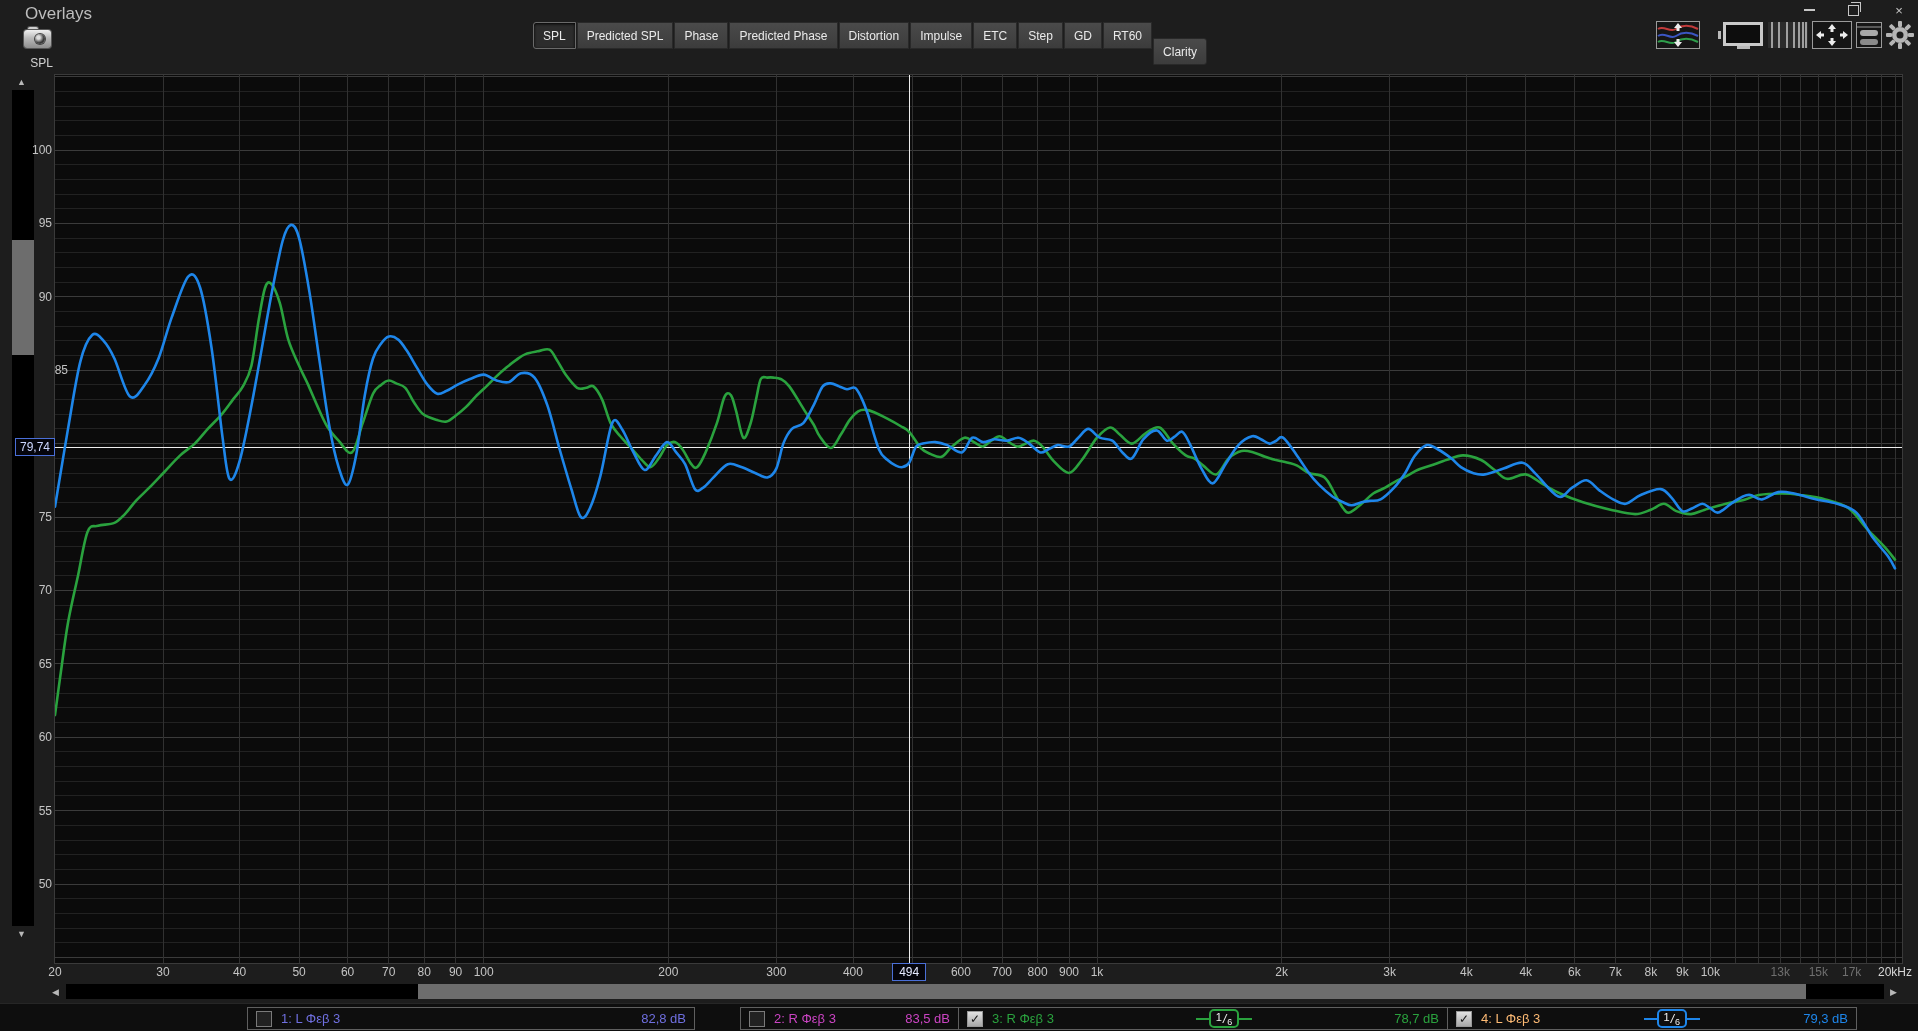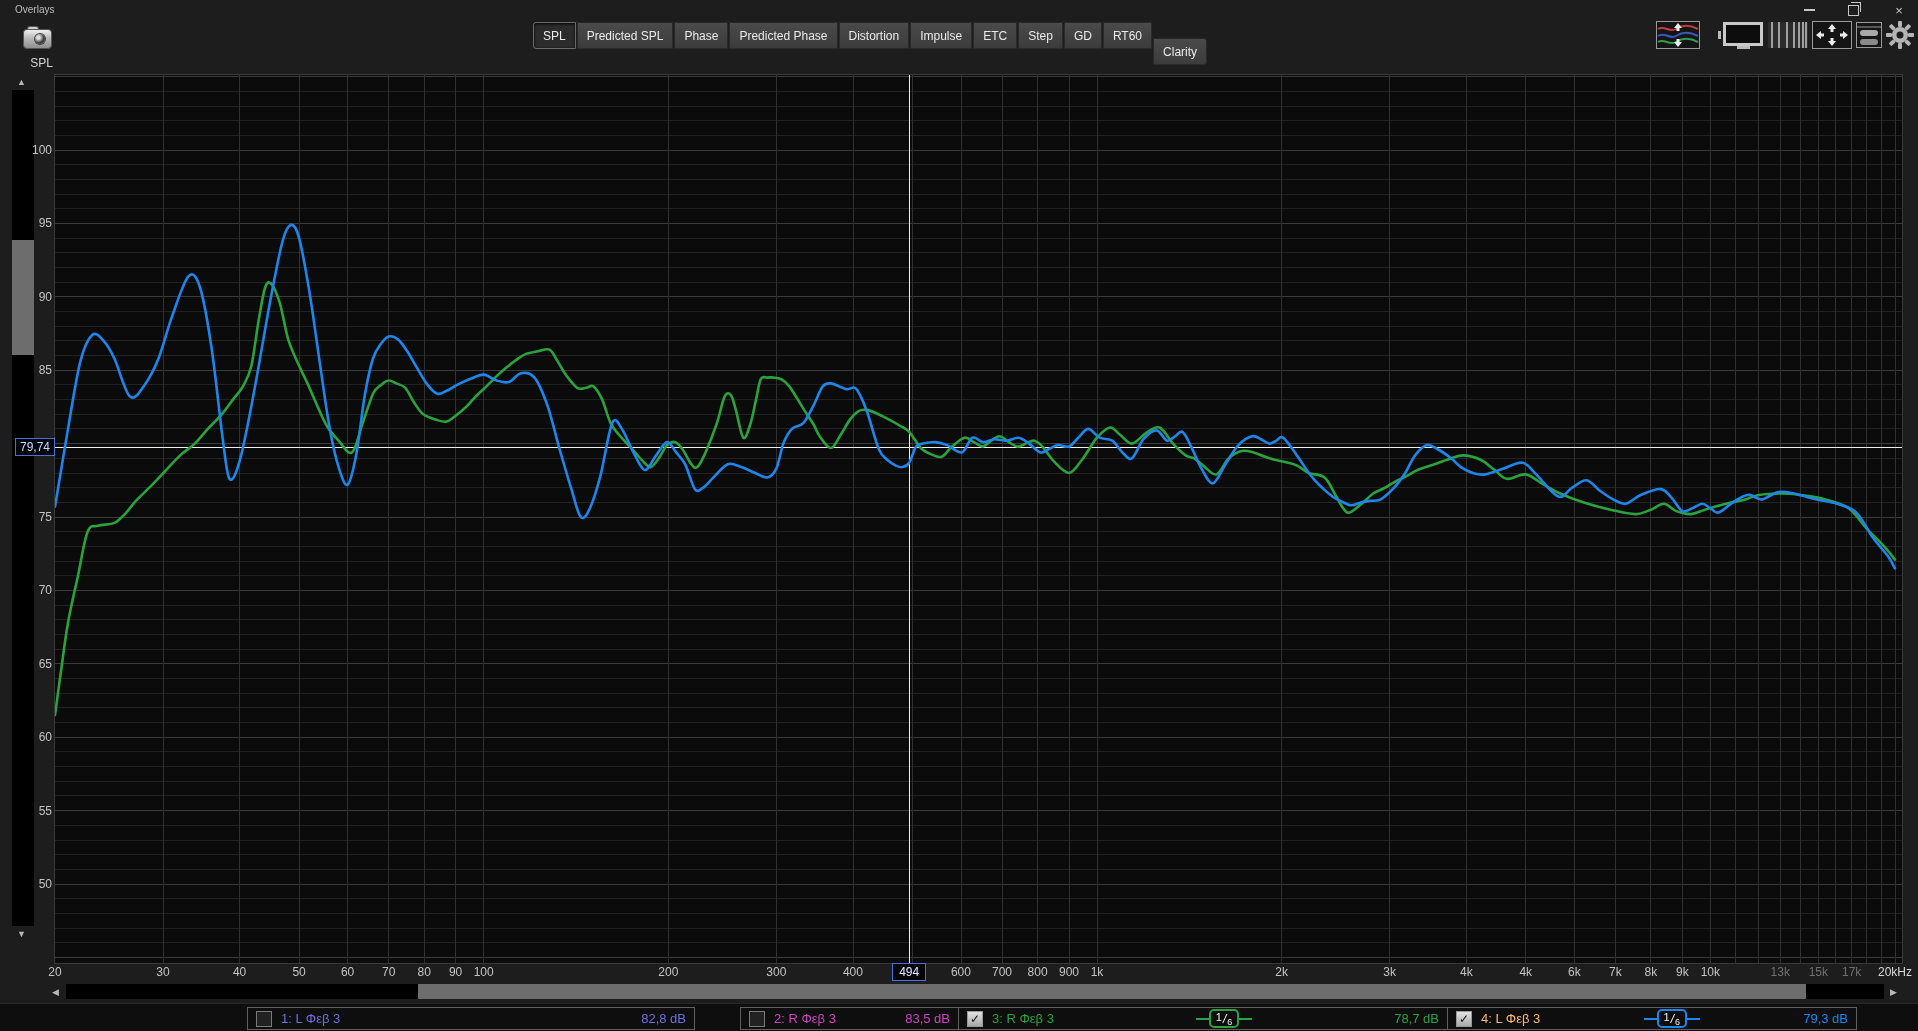--- a/index.html
+++ b/index.html
@@ -1,21 +1,21 @@
 <!DOCTYPE html>
 <html><head>
 <meta charset="utf-8">
 <style>
   html,body{margin:0;padding:0;background:#101010;}
   #app{position:relative;width:1918px;height:1031px;background:#1d1d1d;overflow:hidden;
        font-family:"Liberation Sans",sans-serif;color:#c8c8c8;}
 
   
   .titlebar{position:absolute;left:0;top:0;width:100%;height:20px;}
-  .app-title{position:absolute;left:15px;top:4px;font-size:10px;color:#bdbdbd;}
+  .app-title{position:absolute;left:25px;top:4px;font-size:17px;color:#bdbdbd;}
   .winbtn{position:absolute;top:0;width:34px;height:20px;display:flex;align-items:center;
           justify-content:center;color:#c6c6c6;}
   .winbtn-min{right:92px;}
   .winbtn-restore{right:48px;}
   .winbtn-close{right:2px;font-size:13px;}
   .min-glyph{width:11px;height:2px;background:#c6c6c6;}
   .restore-glyph{position:relative;width:9px;height:9px;border:1px solid #c6c6c6;background:#1d1d1d;}
   .restore-glyph::before{content:"";position:absolute;left:2px;top:-4px;width:9px;height:9px;
           border:1px solid #c6c6c6;border-bottom:none;border-left:none;}
 
@@ -294,21 +294,21 @@
         </g>
         <path d="M0.0 640.2C1.1 632.1 4.4 607.2 6.6 591.8C8.7 576.3 10.3 562.9 13.0 547.7C15.7 532.5 19.7 515.9 23.0 500.7C26.2 485.6 29.2 465.0 32.6 456.7C35.9 448.4 38.5 452.3 43.0 450.8C47.4 449.4 54.9 449.8 59.4 447.9C63.9 445.9 66.3 442.7 69.9 439.1C73.5 435.4 76.8 430.3 80.9 425.9C85.0 421.5 89.5 417.5 94.3 412.7C99.1 407.8 104.6 401.9 109.8 396.5C114.9 391.1 120.2 385.0 125.2 380.4C130.2 375.7 135.2 373.0 139.8 368.6C144.4 364.2 148.3 358.8 152.8 353.9C157.3 349.0 162.6 344.1 166.7 339.3C170.9 334.4 174.4 329.2 177.9 324.6C181.4 319.9 184.9 317.0 187.9 311.4C191.0 305.7 193.7 302.1 196.4 290.8C199.0 279.6 201.6 256.8 203.9 243.8C206.2 230.9 208.0 218.9 210.0 213.0C212.0 207.1 213.6 206.2 216.0 208.6C218.5 211.0 221.9 218.4 224.7 227.7C227.6 237.0 230.0 253.9 233.2 264.4C236.4 274.9 240.9 283.5 244.1 290.8C247.3 298.2 249.5 301.8 252.5 308.4C255.5 315.0 258.9 323.4 262.1 330.4C265.3 337.5 268.3 345.1 271.9 351.0C275.5 356.9 279.4 361.3 283.6 365.7C287.8 370.1 293.0 380.4 297.0 377.4C301.1 374.5 304.2 357.8 307.7 348.1C311.2 338.3 315.0 325.1 318.0 318.7C321.1 312.3 323.4 312.1 326.0 309.9C328.6 307.7 331.2 305.7 333.7 305.5C336.2 305.2 338.4 307.2 341.2 308.4C344.0 309.7 347.3 309.7 350.3 312.8C353.3 316.0 356.1 323.1 359.1 327.5C362.1 331.9 364.4 336.3 368.3 339.3C372.1 342.2 378.4 343.9 382.3 345.1C386.2 346.4 388.5 347.3 391.6 346.6C394.7 345.9 397.4 343.2 400.6 340.7C403.9 338.3 407.8 335.1 411.1 331.9C414.4 328.7 417.2 325.1 420.6 321.6C424.0 318.2 427.8 314.8 431.4 311.4C434.9 307.9 438.3 304.3 441.7 301.1C445.1 297.9 448.4 295.0 451.7 292.3C454.9 289.6 458.1 287.1 461.3 284.9C464.4 282.7 466.8 280.5 470.5 279.1C474.3 277.6 479.9 276.9 483.8 276.1C487.8 275.4 491.3 273.0 494.5 274.7C497.6 276.4 500.0 282.2 502.7 286.4C505.3 290.6 507.4 295.2 510.6 299.6C513.8 304.0 518.7 310.6 522.1 312.8C525.6 315.0 528.6 313.1 531.3 312.8C534.1 312.6 535.8 309.4 538.5 311.4C541.1 313.3 544.3 318.5 547.2 324.6C550.0 330.7 552.5 341.9 555.6 348.1C558.6 354.2 561.9 357.1 565.3 361.3C568.7 365.4 572.7 369.1 576.2 373.0C579.8 376.9 583.5 381.6 586.7 384.8C589.9 387.9 592.6 392.3 595.4 392.1C598.3 391.9 601.1 387.0 603.8 383.3C606.6 379.6 609.3 372.8 612.0 370.1C614.7 367.4 617.3 366.4 619.9 367.1C622.5 367.9 624.9 370.8 627.6 374.5C630.3 378.2 633.8 386.2 636.3 389.2C638.7 392.1 639.9 394.1 642.3 392.1C644.7 390.1 647.3 384.8 650.6 377.4C653.8 370.1 658.7 357.4 661.9 348.1C665.1 338.8 667.2 326.3 669.6 321.6C671.9 317.0 674.0 317.7 675.9 320.2C677.9 322.6 679.1 329.2 681.2 336.3C683.2 343.4 685.9 360.5 688.3 362.7C690.6 364.9 693.1 355.9 695.2 349.5C697.4 343.2 699.3 332.2 701.0 324.6C702.8 317.0 703.9 307.7 705.8 304.0C707.7 300.4 710.2 302.8 712.3 302.6C714.4 302.3 716.4 302.3 718.7 302.6C720.9 302.8 723.1 302.6 725.7 304.0C728.4 305.5 730.4 306.2 734.3 311.4C738.2 316.5 745.1 328.5 749.1 334.9C753.2 341.2 756.0 345.1 758.6 349.5C761.2 353.9 761.8 357.4 764.7 361.3C767.5 365.2 772.2 373.3 775.8 373.0C779.3 372.8 782.6 364.5 785.7 359.8C788.8 355.2 791.7 349.0 794.6 345.1C797.5 341.2 800.5 338.0 803.2 336.3C806.0 334.6 808.1 334.6 811.0 334.9C813.8 335.1 816.8 336.3 820.3 337.8C823.9 339.3 828.1 341.5 832.3 343.7C836.5 345.9 841.8 348.8 845.4 351.0C849.1 353.2 850.8 353.2 854.2 356.9C857.6 360.5 862.3 369.3 865.8 373.0C869.3 376.7 872.0 377.4 875.4 378.9C878.9 380.4 883.1 383.1 886.6 381.8C890.2 380.6 893.1 374.7 896.9 371.6C900.7 368.4 905.8 363.5 909.5 362.7C913.2 362.0 915.9 365.7 919.0 367.1C922.0 368.6 924.8 371.8 927.7 371.6C930.6 371.3 933.3 367.4 936.2 365.7C939.0 364.0 941.8 361.0 944.7 361.3C947.7 361.5 950.8 365.4 953.8 367.1C956.8 368.9 959.7 371.3 962.5 371.6C965.4 371.8 967.9 369.6 970.7 368.6C973.5 367.6 976.4 365.2 979.2 365.7C982.1 366.2 984.3 368.1 987.5 371.6C990.8 375.0 994.3 381.8 998.7 386.2C1003.1 390.6 1009.3 398.2 1014.0 398.0C1018.7 397.7 1022.3 390.6 1027.0 384.8C1031.6 378.9 1037.4 368.1 1042.0 362.7C1046.7 357.4 1051.2 353.0 1055.0 352.5C1058.9 352.0 1061.3 357.1 1065.0 359.8C1068.6 362.5 1072.7 368.9 1076.9 368.6C1081.2 368.4 1086.0 361.0 1090.6 358.3C1095.2 355.6 1100.1 350.8 1104.6 352.5C1109.2 354.2 1113.7 364.0 1118.0 368.6C1122.3 373.3 1127.2 377.9 1130.7 380.4C1134.2 382.8 1136.2 381.6 1139.2 383.3C1142.1 385.0 1144.6 387.9 1148.3 390.6C1152.0 393.3 1157.1 400.7 1161.3 399.4C1165.6 398.2 1169.6 387.2 1173.8 383.3C1178.0 379.4 1182.4 376.9 1186.5 376.0C1190.6 375.0 1194.7 376.4 1198.6 377.4C1202.6 378.4 1206.6 380.6 1210.2 381.8C1213.7 383.1 1216.1 383.8 1219.9 384.8C1223.8 385.7 1229.5 386.7 1233.2 387.7C1237.0 388.7 1238.8 388.9 1242.2 390.6C1245.6 392.3 1249.3 396.0 1253.9 398.0C1258.4 399.9 1265.3 399.0 1269.6 402.4C1273.9 405.8 1276.5 413.4 1279.6 418.5C1282.7 423.7 1285.7 430.0 1288.2 433.2C1290.7 436.4 1291.4 438.3 1294.5 437.6C1297.6 436.9 1302.7 432.0 1306.6 428.8C1310.6 425.6 1314.3 421.2 1318.2 418.5C1322.1 415.8 1326.6 414.6 1330.2 412.7C1333.8 410.7 1336.3 408.7 1339.9 406.8C1343.6 404.8 1348.1 402.9 1351.9 400.9C1355.6 399.0 1358.5 396.8 1362.5 395.0C1366.4 393.3 1370.8 392.3 1375.7 390.6C1380.6 388.9 1386.6 386.5 1392.0 384.8C1397.3 383.1 1402.3 380.4 1407.9 380.4C1413.5 380.4 1420.3 382.3 1425.6 384.8C1430.9 387.2 1435.3 391.9 1439.7 395.0C1444.1 398.2 1446.8 403.1 1452.0 403.8C1457.2 404.6 1464.6 398.5 1470.7 399.4C1476.9 400.4 1483.0 406.5 1488.8 409.7C1494.5 412.9 1498.6 415.6 1505.2 418.5C1511.7 421.5 1519.7 424.6 1528.0 427.3C1536.4 430.0 1546.7 432.7 1555.4 434.7C1564.1 436.6 1573.4 439.1 1580.2 439.1C1586.9 439.1 1591.1 436.4 1595.9 434.7C1600.7 433.0 1604.7 428.6 1608.9 428.8C1613.2 429.0 1616.8 434.4 1621.3 436.1C1625.8 437.9 1631.3 439.3 1636.0 439.1C1640.8 438.8 1644.2 436.4 1650.0 434.7C1655.8 433.0 1664.2 430.5 1670.9 428.8C1677.6 427.1 1684.8 425.9 1690.3 424.4C1695.8 422.9 1697.8 421.0 1703.9 420.0C1710.1 419.0 1720.5 418.5 1727.3 418.5C1734.1 418.5 1737.8 419.0 1745.0 420.0C1752.2 421.0 1762.3 422.2 1770.4 424.4C1778.5 426.6 1786.6 428.3 1793.6 433.2C1800.5 438.1 1806.0 447.4 1811.9 453.8C1817.9 460.1 1824.4 466.2 1829.1 471.4C1833.8 476.5 1838.2 482.4 1840.0 484.6" fill="none" stroke="#2aa23e" stroke-width="2.6" stroke-linecap="round" stroke-linejoin="round"></path>
         <path d="M0.0 431.7C2.2 418.8 8.8 378.2 13.0 353.9C17.2 329.7 21.3 302.1 25.4 286.4C29.4 270.7 33.4 263.4 37.2 260.0C41.1 256.6 44.9 261.9 48.6 265.9C52.3 269.8 55.0 274.2 59.4 283.5C63.8 292.8 69.9 317.2 75.0 321.6C80.0 326.0 84.9 316.3 89.6 309.9C94.4 303.5 99.0 294.7 103.5 283.5C108.0 272.2 111.8 256.1 116.7 242.4C121.7 228.7 128.6 206.2 133.4 201.3C138.1 196.4 141.4 201.0 145.2 213.0C149.1 225.0 152.9 248.5 156.6 273.2C160.3 297.9 164.5 339.5 167.4 361.3C170.4 383.1 171.6 399.7 174.5 403.8C177.3 408.0 180.8 399.4 184.6 386.2C188.5 373.0 192.4 352.0 197.6 324.6C202.9 297.2 211.0 248.2 216.0 221.8C221.0 195.4 224.3 178.0 227.6 166.0C230.9 154.0 233.2 150.4 236.0 149.9C238.7 149.4 241.0 151.8 244.1 163.1C247.2 174.3 251.1 196.9 254.5 217.4C257.9 238.0 261.3 264.1 264.6 286.4C267.9 308.7 271.1 333.4 274.3 351.0C277.4 368.6 280.5 382.3 283.6 392.1C286.7 401.9 289.7 411.9 292.6 409.7C295.6 407.5 298.5 393.8 301.4 378.9C304.2 364.0 307.0 336.1 309.8 320.2C312.6 304.3 315.3 292.0 318.0 283.5C320.7 274.9 323.4 272.5 326.0 268.8C328.6 265.1 330.9 262.2 333.7 261.5C336.5 260.7 340.0 261.9 343.0 264.4C346.1 266.8 348.8 271.2 352.1 276.1C355.3 281.0 359.1 288.1 362.5 293.7C365.9 299.4 369.3 305.7 372.6 309.9C375.9 314.1 379.1 317.7 382.3 318.7C385.4 319.7 388.3 317.2 391.6 315.8C394.9 314.3 398.2 311.9 402.1 309.9C406.0 307.9 410.6 305.7 415.0 304.0C419.5 302.3 424.3 299.4 428.7 299.6C433.1 299.9 437.5 304.3 441.7 305.5C445.9 306.7 450.1 308.2 454.1 307.0C458.1 305.7 461.7 298.9 465.9 298.2C470.2 297.4 475.1 297.2 479.5 302.6C483.9 307.9 488.2 318.5 492.4 330.4C496.6 342.4 500.7 360.5 504.7 374.5C508.7 388.4 512.9 402.9 516.4 414.1C519.9 425.4 522.7 438.8 525.8 442.0C528.9 445.2 531.7 440.1 534.9 433.2C538.2 426.4 541.7 415.1 545.4 400.9C549.2 386.7 553.6 355.9 557.2 348.1C560.8 340.2 563.5 349.3 566.9 353.9C570.3 358.6 574.0 369.1 577.8 376.0C581.6 382.8 585.8 394.3 589.7 395.0C593.6 395.8 597.3 385.0 601.1 380.4C604.8 375.7 608.6 367.6 612.0 367.1C615.4 366.7 618.2 373.8 621.2 377.4C624.2 381.1 627.0 383.1 630.1 389.2C633.2 395.3 636.9 410.2 639.9 414.1C642.9 418.0 645.1 414.6 648.2 412.7C651.3 410.7 654.5 406.3 658.5 402.4C662.6 398.5 668.1 390.9 672.8 389.2C677.4 387.5 681.7 390.6 686.3 392.1C690.8 393.6 695.8 396.3 700.1 398.0C704.4 399.7 708.8 403.1 712.3 402.4C715.8 401.6 718.7 399.2 721.3 393.6C724.0 387.9 725.8 375.2 728.3 368.6C730.9 362.0 733.5 357.4 736.9 353.9C740.2 350.5 744.7 352.0 748.3 348.1C752.0 344.1 755.3 336.6 758.6 330.4C761.8 324.3 764.8 315.0 767.7 311.4C770.5 307.7 773.0 308.4 775.8 308.4C778.5 308.4 781.6 310.4 784.3 311.4C787.0 312.3 789.3 314.1 791.9 314.3C794.5 314.5 797.6 311.6 800.0 312.8C802.3 314.1 803.7 317.2 805.8 321.6C808.0 326.0 809.8 330.4 812.9 339.3C815.9 348.1 820.7 366.9 824.0 374.5C827.2 382.1 829.5 382.1 832.3 384.8C835.1 387.5 838.4 389.4 840.9 390.6C843.5 391.9 845.4 392.6 847.6 392.1C849.8 391.6 851.9 391.1 854.2 387.7C856.4 384.3 858.8 374.7 861.1 371.6C863.4 368.4 864.6 369.3 867.8 368.6C871.1 367.9 876.3 366.9 880.4 367.1C884.4 367.4 887.9 368.4 892.3 370.1C896.7 371.8 902.7 378.6 906.9 377.4C911.0 376.2 913.7 364.5 917.3 362.7C920.8 361.0 924.4 366.9 928.1 367.1C931.8 367.4 935.4 364.5 939.3 364.2C943.2 364.0 947.5 365.9 951.6 365.7C955.6 365.4 959.9 362.3 963.6 362.7C967.4 363.2 970.5 366.2 974.1 368.6C977.7 371.1 982.1 376.4 985.2 377.4C988.4 378.4 990.2 375.7 993.0 374.5C995.9 373.3 999.0 370.6 1002.5 370.1C1006.0 369.6 1010.5 372.8 1014.0 371.6C1017.4 370.3 1020.0 365.7 1023.3 362.7C1026.5 359.8 1029.8 353.9 1033.4 353.9C1036.9 353.9 1040.7 360.8 1044.7 362.7C1048.7 364.7 1053.5 363.2 1057.3 365.7C1061.1 368.1 1064.1 374.5 1067.4 377.4C1070.7 380.4 1073.4 385.5 1076.9 383.3C1080.4 381.1 1084.3 368.9 1088.4 364.2C1092.5 359.6 1097.5 355.2 1101.5 355.4C1105.4 355.6 1108.8 364.7 1111.9 365.7C1115.0 366.7 1117.4 362.7 1120.0 361.3C1122.6 359.8 1124.9 355.4 1127.4 356.9C1130.0 358.3 1132.3 364.0 1135.4 370.1C1138.6 376.2 1142.7 387.2 1146.5 393.6C1150.2 399.9 1153.9 409.0 1157.9 408.3C1161.9 407.5 1166.3 395.5 1170.5 389.2C1174.8 382.8 1178.9 374.7 1183.4 370.1C1187.8 365.4 1193.4 362.3 1197.1 361.3C1200.9 360.3 1203.0 363.0 1205.9 364.2C1208.8 365.4 1211.8 368.4 1214.4 368.6C1217.0 368.9 1219.0 366.7 1221.3 365.7C1223.6 364.7 1224.7 360.5 1228.0 362.7C1231.3 364.9 1236.6 373.0 1240.9 378.9C1245.2 384.8 1250.0 392.8 1253.9 398.0C1257.7 403.1 1260.0 405.8 1263.9 409.7C1267.8 413.6 1273.4 418.5 1277.4 421.5C1281.5 424.4 1285.0 425.9 1288.2 427.3C1291.4 428.8 1293.5 430.3 1296.6 430.3C1299.6 430.3 1303.6 428.1 1306.6 427.3C1309.6 426.6 1311.2 426.4 1314.4 425.9C1317.6 425.4 1321.5 426.6 1325.6 424.4C1329.8 422.2 1335.0 417.1 1339.1 412.7C1343.2 408.3 1346.7 403.4 1350.2 398.0C1353.7 392.6 1356.4 385.0 1360.1 380.4C1363.7 375.7 1368.0 371.1 1371.9 370.1C1375.8 369.1 1379.2 372.3 1383.2 374.5C1387.3 376.7 1392.4 380.4 1396.2 383.3C1400.0 386.2 1402.3 389.7 1405.9 392.1C1409.5 394.5 1413.9 396.8 1417.9 398.0C1421.9 399.2 1424.8 400.2 1429.9 399.4C1435.0 398.7 1442.3 395.5 1448.5 393.6C1454.8 391.6 1462.1 386.7 1467.5 387.7C1473.0 388.7 1475.2 393.8 1481.2 399.4C1487.1 405.1 1497.3 419.3 1503.3 421.5C1509.3 423.7 1512.4 415.3 1517.1 412.7C1521.8 410.0 1526.8 404.8 1531.4 405.3C1536.1 405.8 1540.3 412.4 1544.7 415.6C1549.1 418.8 1553.7 422.2 1558.1 424.4C1562.4 426.6 1566.2 429.5 1570.8 428.8C1575.4 428.1 1579.9 422.4 1585.7 420.0C1591.6 417.5 1600.6 413.6 1605.7 414.1C1610.9 414.6 1613.1 419.3 1616.7 422.9C1620.3 426.6 1623.8 434.4 1627.3 436.1C1630.8 437.9 1634.1 434.4 1637.5 433.2C1640.8 432.0 1644.3 428.8 1647.3 428.8C1650.2 428.8 1652.7 431.7 1655.4 433.2C1658.0 434.7 1659.8 438.3 1663.2 437.6C1666.7 436.9 1671.8 431.5 1675.9 428.8C1680.0 426.1 1684.7 422.9 1687.9 421.5C1691.2 420.0 1692.2 419.5 1695.4 420.0C1698.5 420.5 1702.4 424.9 1707.0 424.4C1711.7 423.9 1717.8 418.0 1723.2 417.1C1728.6 416.1 1732.8 417.3 1739.2 418.5C1745.6 419.8 1754.4 422.7 1761.6 424.4C1768.8 426.1 1775.6 426.6 1782.2 428.8C1788.9 431.0 1795.4 432.0 1801.4 437.6C1807.3 443.2 1812.5 455.2 1817.8 462.6C1823.1 469.9 1829.6 476.5 1833.3 481.7C1837.0 486.8 1838.9 491.4 1840.0 493.4" fill="none" stroke="#1e86ea" stroke-width="2.6" stroke-linecap="round" stroke-linejoin="round"></path>
       </svg>
     </div>
 
   <div id="yticks">
       <div class="ytick" style="top: 143.015px;">100</div>
       <div class="ytick" style="top: 216.415px;">95</div>
       <div class="ytick" style="top: 289.815px;">90</div>
-      <div class="ytick" style="top: 363.215px;">85</div>
+      <div class="ytick" style="top: 363.215px; margin-left: 16px;">85</div>
       <div class="ytick" style="top: 436.615px;">80</div>
       <div class="ytick" style="top: 510.015px;">75</div>
       <div class="ytick" style="top: 583.415px;">70</div>
       <div class="ytick" style="top: 656.815px;">65</div>
       <div class="ytick" style="top: 730.215px;">60</div>
       <div class="ytick" style="top: 803.615px;">55</div>
       <div class="ytick" style="top: 877.015px;">50</div>
     </div>
   <div id="xticks">
       <div class="xtick" style="left: 55px;">20</div>

